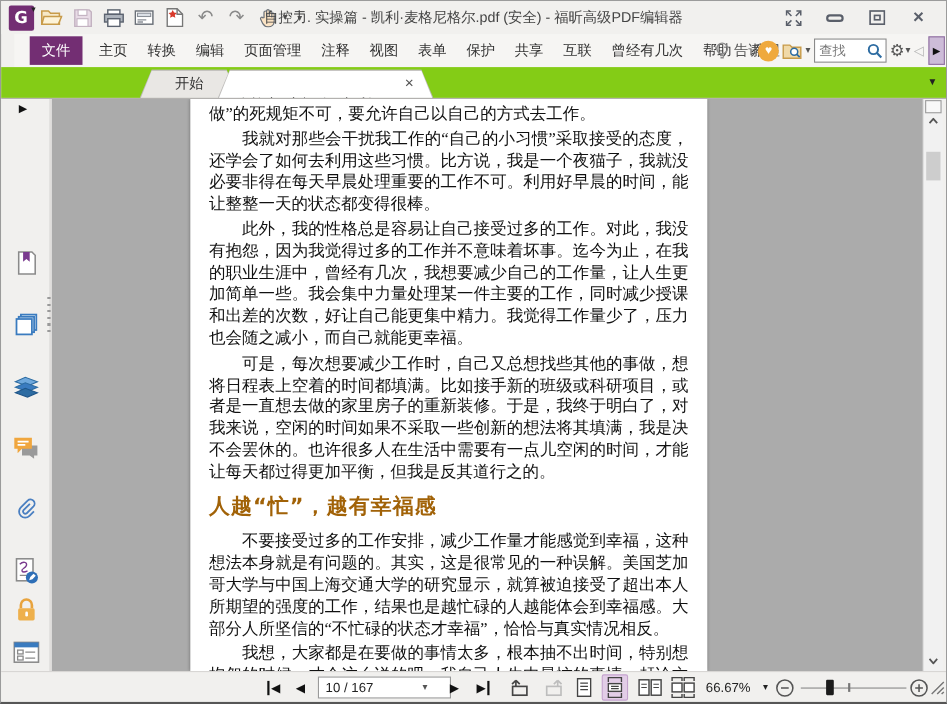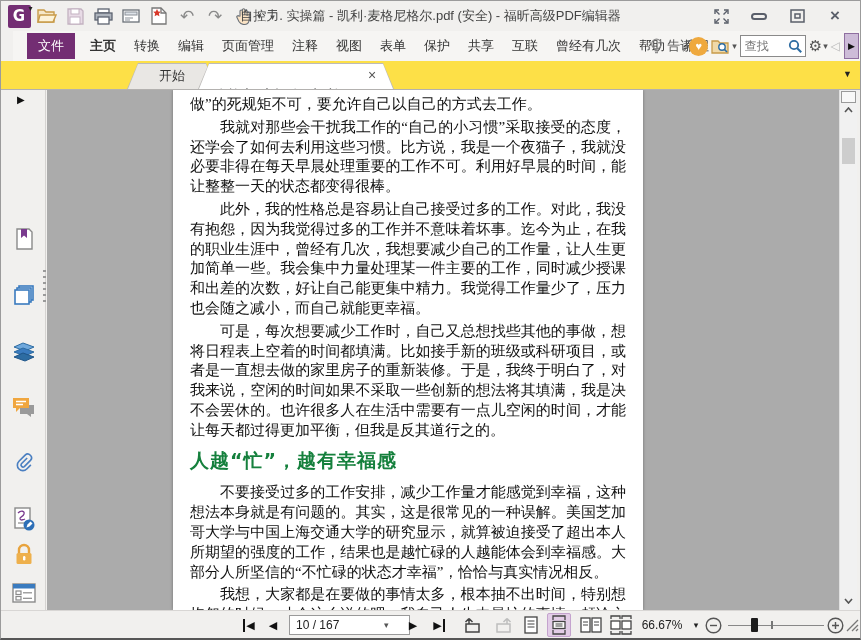--- a/index.html
+++ b/index.html
@@ -37,21 +37,21 @@
   .searchbox { width:66px; height:22px; background:#fff; border:1px solid #8a8a8a; display:flex;
                align-items:center; margin:0 3px; }
   .searchbox input { border:none; outline:none; flex:1; width:40px; font-size:12px; color:#333;
                      padding-left:4px; font-family:"Liberation Sans",sans-serif; background:transparent; }
   .gear-glyph { font-size:15px; color:#555; font-family:"DejaVu Sans",sans-serif; }
   .chevron-left-glyph { font-size:12px; color:#b9b9b9; font-family:"DejaVu Sans",sans-serif; }
   .expand-btn { width:15px; height:26px; background:#cdbcd8; border:1px solid #8f6fa0; color:#111;
                 display:flex; align-items:center; justify-content:center; font-size:9px; margin-left:4px; margin-right:1px; }
 
   
-  .tabbar { position:absolute; top:60px; left:0; right:0; height:28px; background:#fde047; }
+  .tabbar { position:absolute; top:60px; left:0; right:0; height:28px; background:#84cc16; }
   .tab { position:absolute; bottom:0; height:26px; }
   .tab-shape { position:absolute; inset:0; clip-path:polygon(11px 0, calc(100% - 11px) 0, 100% 100%, 0 100%); background:#bdbbb9; }
   .tab-shape-in { position:absolute; inset:1px 1px 0 1px; clip-path:polygon(10px 0, calc(100% - 10px) 0, 100% 100%, 0 100%); background:#e9e7e4; }
   .tab.active .tab-shape-in { background:#ffffff; }
   .tab-label { position:absolute; left:0; right:0; top:0; bottom:0; display:flex; align-items:center;
                justify-content:center; font-size:13px; color:#333; white-space:nowrap; }
   .tab-close { position:absolute; right:14px; top:4px; width:16px; height:16px; display:flex;
                align-items:center; justify-content:center; color:#555; font-size:14px; }
   .tab-overflow { position:absolute; right:8px; top:8px; font-size:9px; color:#222; }
 
@@ -63,21 +63,21 @@
   .splitter-dots { position:absolute; left:42px; top:180px; width:3px; height:36px;
                    background:repeating-linear-gradient(#9a9a9a 0 2px, transparent 2px 6px); }
   .canvas { position:absolute; left:46px; right:21px; top:0; bottom:0; background:#ababab; }
   .page { position:absolute; left:126px; width:470px; top:0; bottom:0; background:#ffffff;
           box-shadow:0 0 3px rgba(0,0,0,.35); }
   .pagetext { padding:5px 17px 0 17px; font-family:"Liberation Serif","DejaVu Serif",serif;
               font-size:15px; line-height:19.8px; color:#111; text-align:justify; }
   .para { margin-bottom:3px; text-indent:2em; }
   .para.cont { text-indent:0; }
   .doc-heading { font-family:"DejaVu Sans","Liberation Sans",sans-serif; font-weight:bold;
-                 font-size:19px; color:#15803d; margin:10px 0 13px 0; text-align:left; letter-spacing:1px; }
+                 font-size:19px; color:#a16207; margin:10px 0 13px 0; text-align:left; letter-spacing:1px; }
 
   
   .vscroll { position:absolute; right:3px; top:0; bottom:0; width:18px; background:#f1f1f1; border-left:1px solid #e0e0e0; }
   .vs-topbtn { position:absolute; top:1px; left:1px; width:15px; height:12px; background:#f8f8f8; border:1px solid #9a9a9a; }
   .vs-thumb { position:absolute; top:48px; left:2px; width:13px; height:26px; background:#cdcdcd; }
   .vs-chev { position:absolute; left:2px; width:13px; height:12px; color:#555; display:flex; align-items:center; justify-content:center; }
 
   
   .statusbar { position:absolute; left:0; right:0; bottom:0; height:28px; background:#f1f0ee; border-top:1px solid #d8d6d4; }
   .st { position:absolute; top:0; height:28px; display:flex; align-items:center; justify-content:center; color:#222; }
@@ -173,21 +173,21 @@
           </svg>
       </span>
       <span class="winbtn">
           <span class="x-glyph">×</span>
         </span>
     </div>
   </div>
 
   <div class="menubar">
     <span class="file-btn">文件</span>
-    <span class="menu-item" style="margin-left:6px;font-weight:bold;">主页</span>
+    <span class="menu-item" style="margin-left:6px;">主页</span>
     <span class="menu-item">转换</span>
     <span class="menu-item">编辑</span>
     <span class="menu-item">页面管理</span>
     <span class="menu-item">注释</span>
     <span class="menu-item">视图</span>
     <span class="menu-item">表单</span>
     <span class="menu-item">保护</span>
     <span class="menu-item">共享</span>
     <span class="menu-item">互联</span>
     <span class="menu-item">曾经有几次</span>

